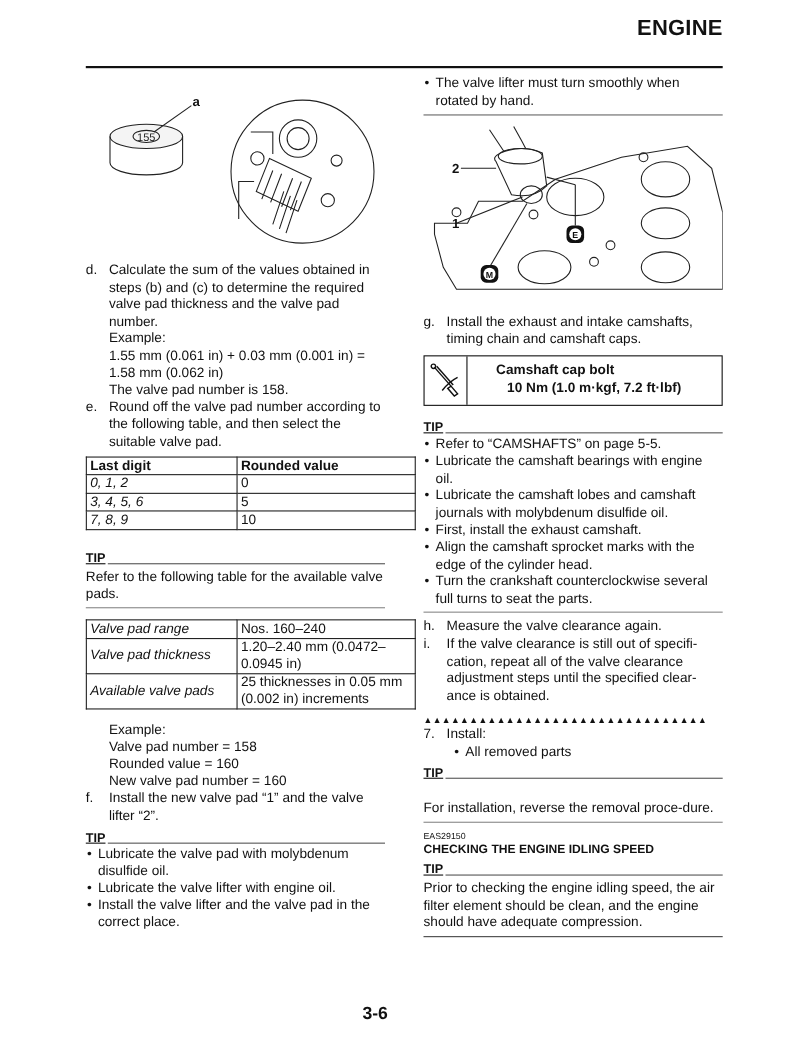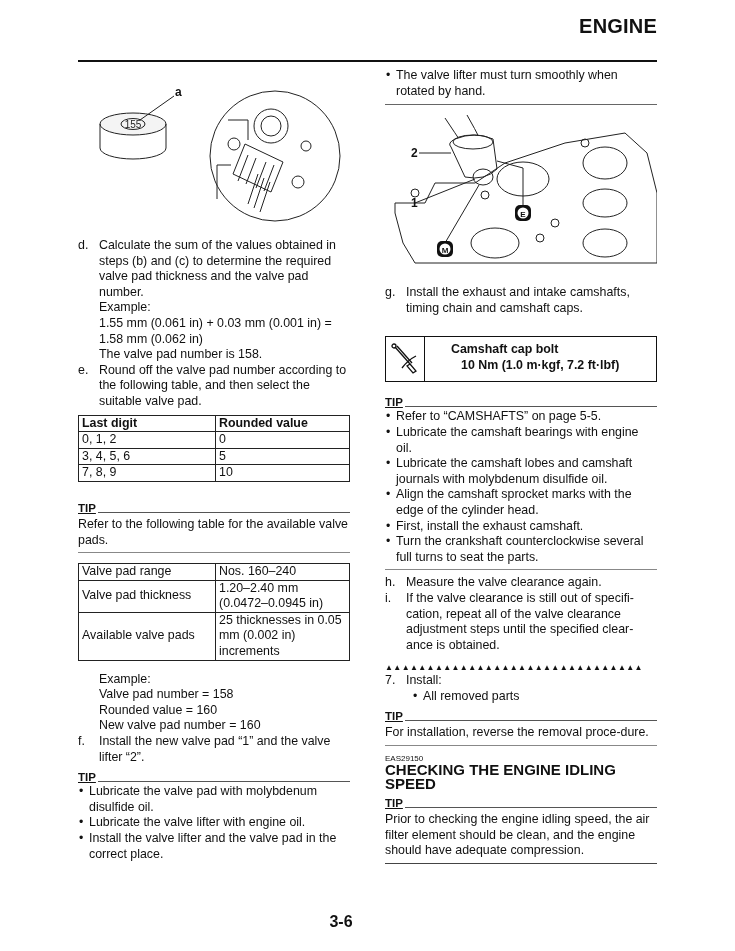--- a/index.html
+++ b/index.html
@@ -12,31 +12,31 @@
   .colL { left:78px; }
   .colR { left:385px; }
   .step { position:relative; padding-left:21px; }
   .step .lbl { position:absolute; left:0; top:0; }
   .indent { padding-left:21px; }
   .bullet { position:relative; padding-left:11px; }
   .bullet:before { content:"•"; position:absolute; left:1px; top:0; }
   .tip { display:flex; align-items:flex-end; font-weight:bold; font-size:11.5px; line-height:13px; margin-top:6px;text-decoration:underline; }
   .tip .ln { flex:1; border-bottom:1px solid #555; margin-left:2px; margin-bottom:2px; }
   .endrule { border-bottom:1.5px solid #888; margin-top:4px; }
-  table { border-collapse:collapse; width:272px; }
+  table { border-collapse:collapse; width:300px; }
   td { border:1px solid #222; padding:0 3px; vertical-align:middle; line-height:15.6px; }
   table.t1 { border:1.5px solid #111; }
-  table.t1 td:first-child { width:130px; }
+  table.t1 td:first-child { width:130px;font-style:italic; }
   th { text-align:left; border:1px solid #222; padding:0 3px; font-weight:bold; }
-  .torque { border:1.5px solid #111; display:flex; height:44px; margin-top:20px; }
+  .torque { border:1.5px solid #111; display:flex; height:44px; margin-top:7px; }
   .torque .ico { width:38px; border-right:1.5px solid #111; display:flex; align-items:center; justify-content:center; }
   .torque .txt { padding-left:26px; padding-top:5px; font-weight:bold; }
   .triangles { font-size:8px; letter-spacing:0.4px; line-height:10px; white-space:nowrap; overflow:hidden; }
   .code { font-size:8px; line-height:9px; }
-  .sect { font-weight:bold; font-size:15px; line-height:14px; }
+  .sect { font-weight:bold; font-size:11px; line-height:14px; }
   .pagenum { left:0; width:682px; text-align:center; top:914px; font-weight:bold; font-size:16px; }
   svg { display:block; }
 </style>
 </head>
 <body>
 
 <div class="abs hdr-title">ENGINE</div>
 <div class="abs hdr-rule"></div>
 
 <div class="col colL" style="top:84px;">
@@ -210,22 +210,22 @@
     </div>
   </div>
 
   <div class="tip" style="margin-top:14px;">
     <span>TIP</span>
       <span class="ln"></span>
   </div>
   <div class="bullet">Refer to “CAMSHAFTS” on page 5-5.</div>
   <div class="bullet">Lubricate the camshaft bearings with engine oil.</div>
   <div class="bullet">Lubricate the camshaft lobes and camshaft journals with molybdenum disulfide oil.</div>
+  <div class="bullet">First, install the exhaust camshaft.</div>
   <div class="bullet">Align the camshaft sprocket marks with the edge of the cylinder head.</div>
-  <div class="bullet">First, install the exhaust camshaft.</div>
   <div class="bullet">Turn the crankshaft counterclockwise several full turns to seat the parts.</div>
   <div class="endrule"></div>
 
   <div class="step" style="margin-top:5px;">
     <span class="lbl">h.</span>
     <div>Measure the valve clearance again.</div>
   </div>
   <div class="step">
     <span class="lbl">i.</span>
     <div>If the valve clearance is still out of specifi-cation, repeat all of the valve clearance adjustment steps until the specified clear-ance is obtained.</div>
@@ -236,21 +236,21 @@
   <div class="step">
     <span class="lbl">7.</span>
     <div>Install:</div>
     <div class="bullet" style="margin-left:6px;">All removed parts</div>
   </div>
 
   <div class="tip">
     <span>TIP</span>
       <span class="ln"></span>
   </div>
-  <div style="padding-top:2px;">For installation, reverse the removal proce-dure.</div>
+  <div style="padding-top:2px;margin-top:15px;">For installation, reverse the removal proce-dure.</div>
   <div class="endrule"></div>
 
   <div class="code" style="margin-top:8px;">EAS29150</div>
   <div class="sect">CHECKING THE ENGINE IDLING SPEED</div>
   <div class="tip">
     <span>TIP</span>
       <span class="ln"></span>
   </div>
   <div style="padding-top:2px;">Prior to checking the engine idling speed, the air filter element should be clean, and the engine should have adequate compression.</div>
   <div class="endrule" style="border-bottom:1px solid #444;"></div>

